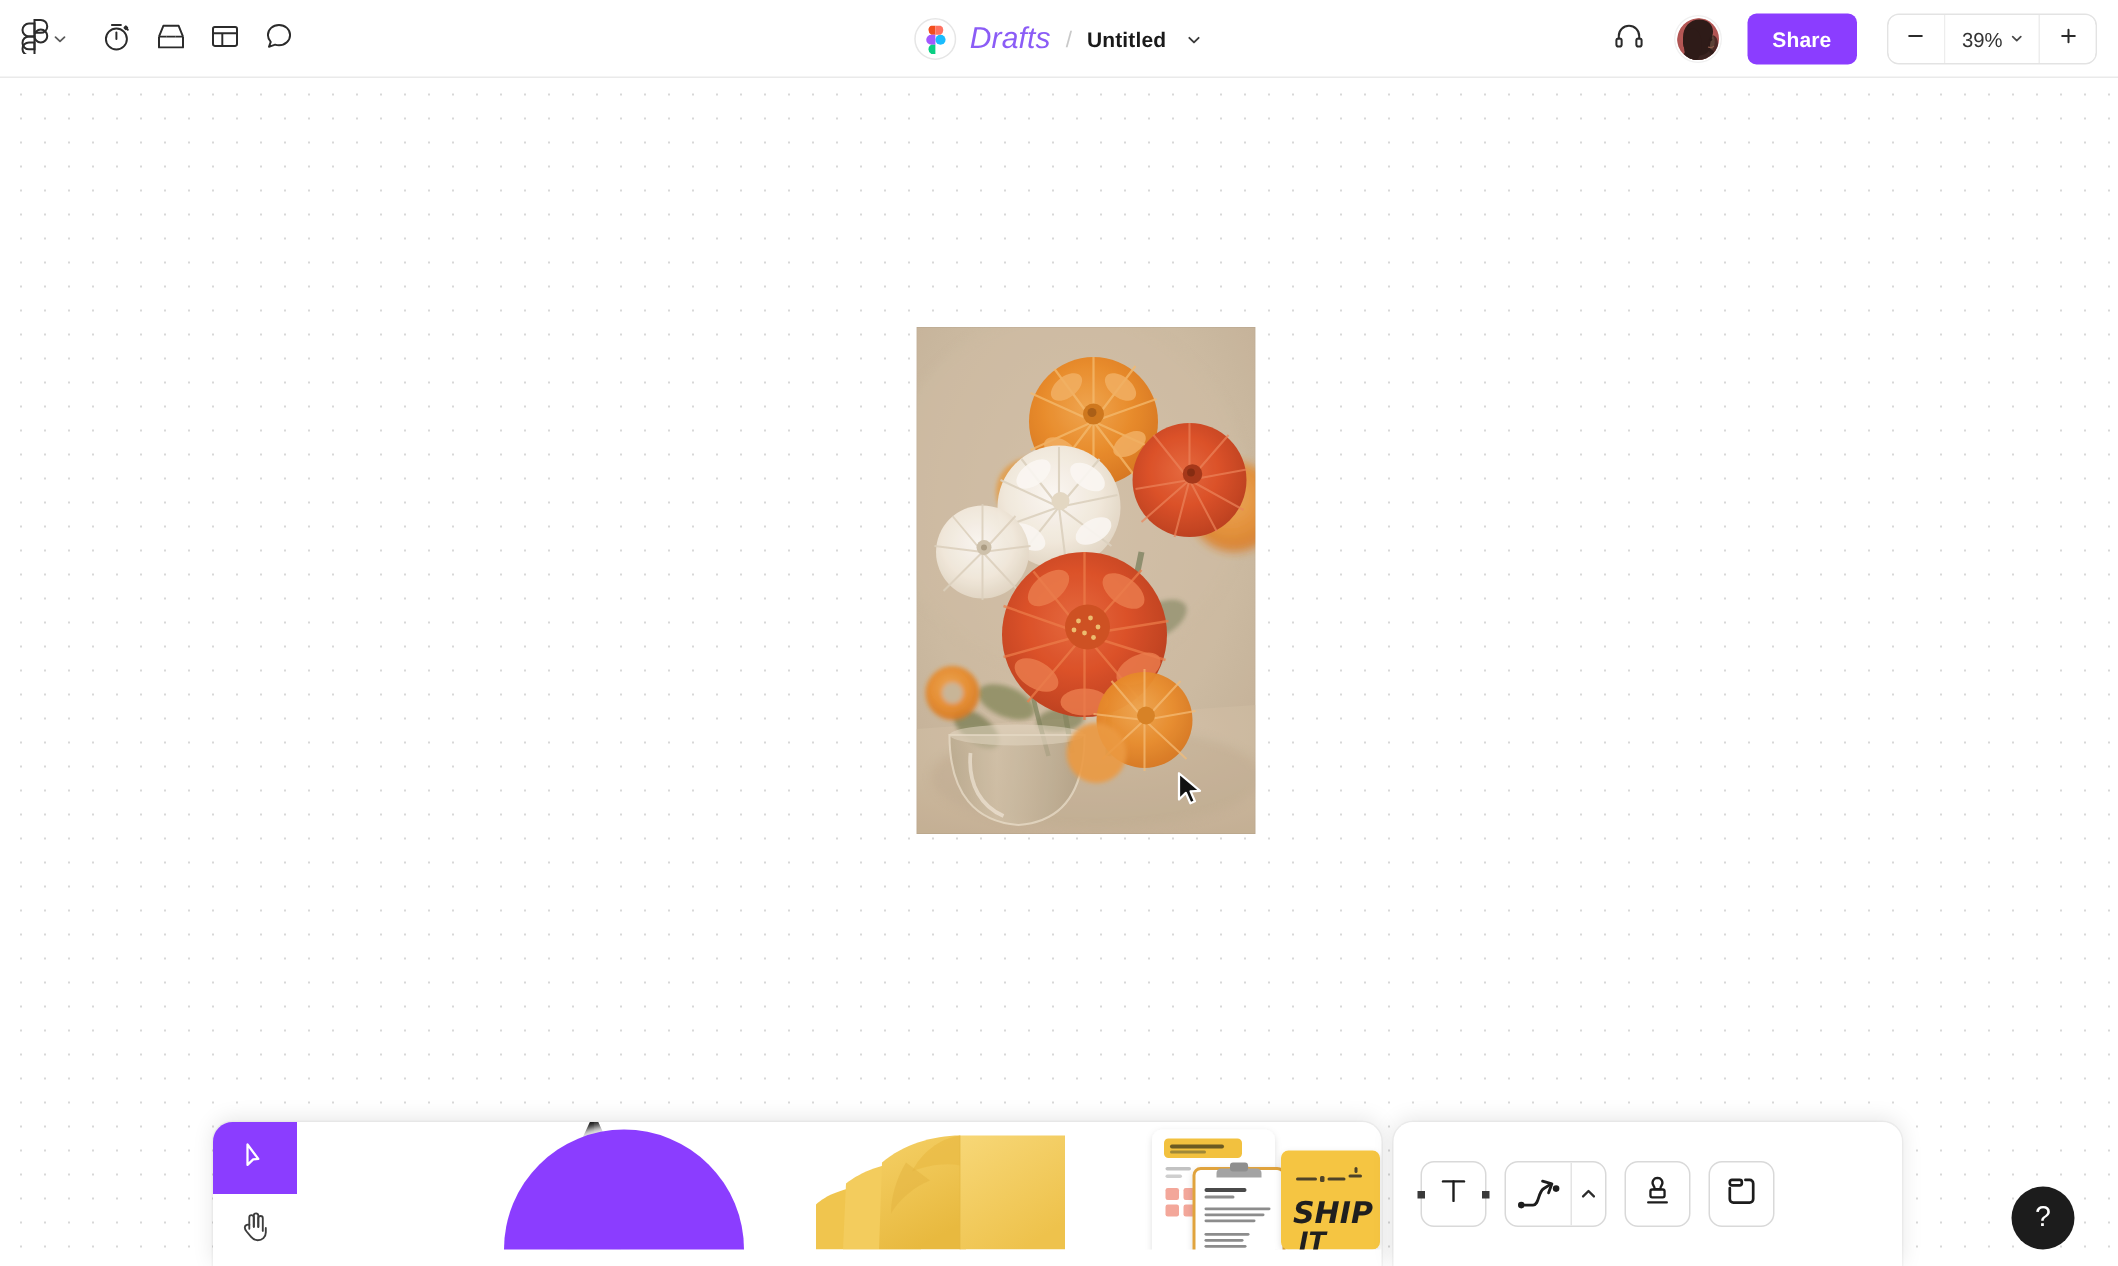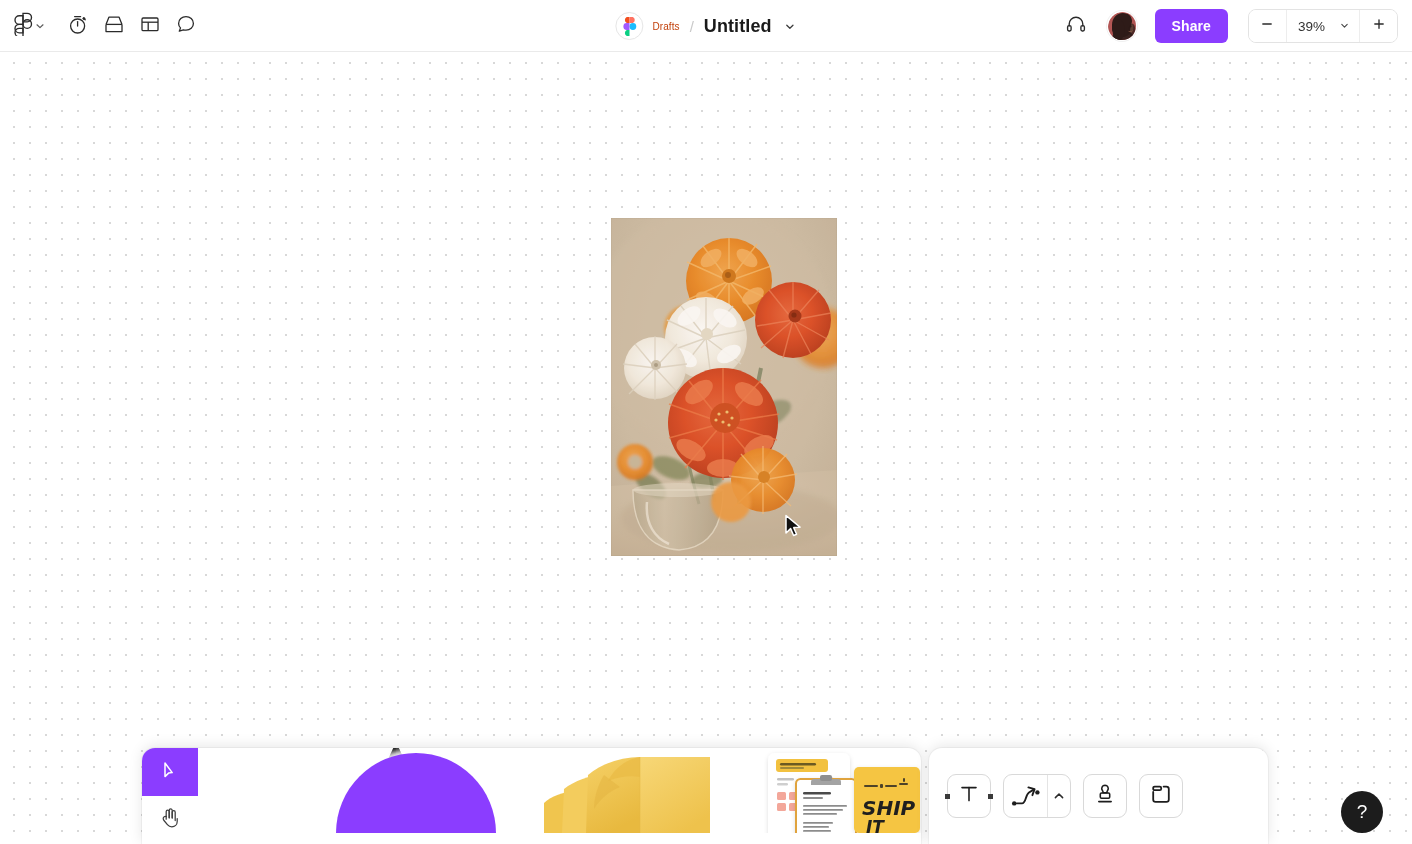--- a/index.html
+++ b/index.html
@@ -82,32 +82,33 @@
     border: 1px solid #e6e6e6;
     background: #ffffff;
     display: flex;
     align-items: center;
     justify-content: center;
     overflow: hidden;
     flex: none;
   }
 
   .crumb-drafts {
-    font-size: 10px;
-    color: #c2410c;
+    font-size: 20px;
+    color: #8b5cf6;
     letter-spacing: 0.1px;
     cursor: pointer;
+    font-style: italic;
   }
   .crumb-sep {
     font-size: 15px;
     color: #c9c9c9;
     margin: 0 1px;
   }
   .crumb-file {
-    font-size: 18px;
+    font-size: 14px;
     color: #1a1a1a;
     font-weight: 600;
     letter-spacing: 0.1px;
     cursor: pointer;
   }
   .crumb-chev {
     margin-left: 3px;
     display: flex;
     align-items: center;
     cursor: pointer;
@@ -172,21 +173,21 @@
     display: flex;
     align-items: center;
     justify-content: center;
     cursor: pointer;
     background: #fff;
   }
   .zoom-minus { width: 38px; border-right: 1px solid #ededed; }
   .zoom-plus  { width: 38px; border-left: 1px solid #ededed; }
   .zoom-value {
     padding: 0 9px 0 11px;
-    gap: 14px;
+    gap: 4px;
     font-size: 13.5px;
     color: #333333;
   }
 
   
   .canvas {
     position: absolute;
     top: 52px; left: 0;
     width: 1412px;
     height: 792px;

